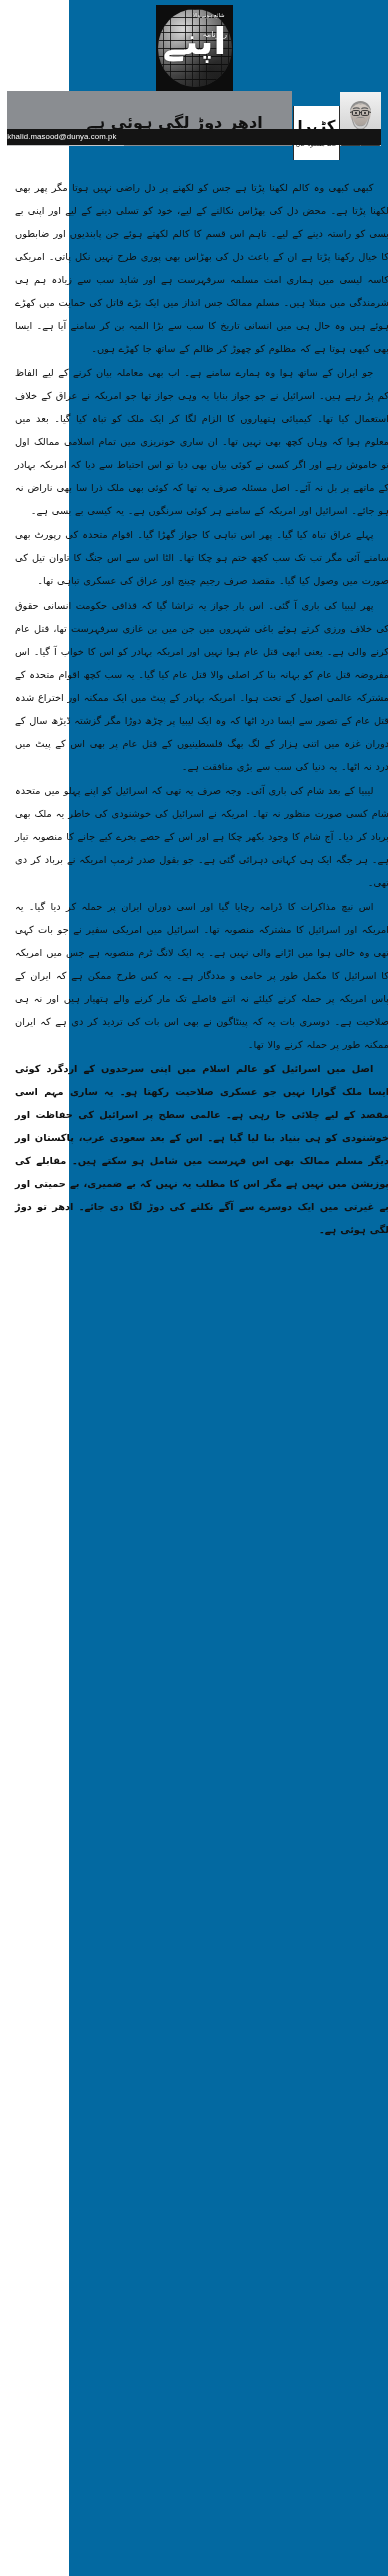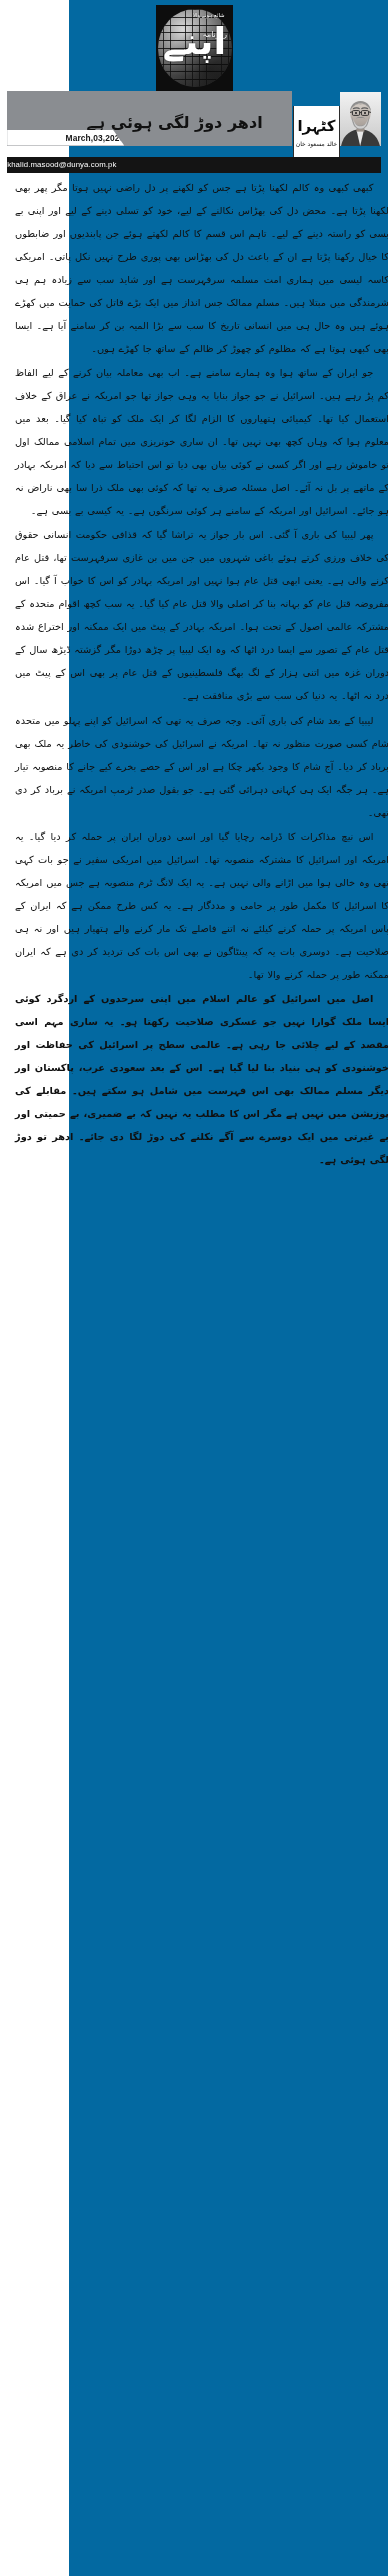--- a/index.html
+++ b/index.html
@@ -204,21 +204,21 @@
     height: 54px;
     overflow: hidden;
     background: #cfcfcf;
   }
   .portrait svg { display: block; width: 100%; height: 100%; }
 
   
   .email-bar {
     position: absolute;
     left: 7.2px;
-    top: 66px;
+    top: 38px;
     width: 374px;
     height: 15.6px;
     background: #141414;
     display: flex;
     align-items: center;
     justify-content: flex-end;
   }
   .email-text {
     color: #ffffff;
     font-family: "Liberation Sans", sans-serif;
@@ -322,20 +322,21 @@
     </div>
 
     <div class="email-bar">
       <span class="email-text">khalid.masood@dunya.com.pk</span>
     </div>
   </div>
 
   <div class="article">
     <p class="para">کبھی کبھی وہ کالم لکھنا پڑتا ہے جس کو لکھنے پر دل راضی نہیں ہوتا مگر پھر بھی لکھنا پڑتا ہے۔ محض دل کی بھڑاس نکالنے کے لیے، خود کو تسلی دینے کے لیے اور اپنی بے بسی کو راستہ دینے کے لیے۔ تاہم اس قسم کا کالم لکھتے ہوئے جن پابندیوں اور ضابطوں کا خیال رکھنا پڑتا ہے ان کے باعث دل کی بھڑاس بھی پوری طرح نہیں نکل پاتی۔ امریکی کاسہ لیسی میں ہماری امت مسلمہ سرفہرست ہے اور شاید سب سے زیادہ ہم ہی شرمندگی میں مبتلا ہیں۔ مسلم ممالک جس انداز میں ایک بڑے قاتل کی حمایت میں کھڑے ہوئے ہیں وہ حال ہی میں انسانی تاریخ کا سب سے بڑا المیہ بن کر سامنے آیا ہے۔ ایسا بھی کبھی ہوتا ہے کہ مظلوم کو چھوڑ کر ظالم کے ساتھ جا کھڑے ہوں۔</p>
     <p class="para">جو ایران کے ساتھ ہوا وہ ہمارے سامنے ہے۔ اب بھی معاملہ بیان کرنے کے لیے الفاظ کم پڑ رہے ہیں۔ اسرائیل نے جو جواز بنایا یہ وہی جواز تھا جو امریکہ نے عراق کے خلاف استعمال کیا تھا۔ کیمیائی ہتھیاروں کا الزام لگا کر ایک ملک کو تباہ کیا گیا۔ بعد میں معلوم ہوا کہ وہاں کچھ بھی نہیں تھا۔ ان ساری خونریزی میں تمام اسلامی ممالک اول تو خاموش رہے اور اگر کسی نے کوئی بیان بھی دیا تو اس احتیاط سے دیا کہ امریکہ بہادر کے ماتھے پر بل نہ آئے۔ اصل مسئلہ صرف یہ تھا کہ کوئی بھی ملک ذرا سا بھی ناراض نہ ہو جائے۔ اسرائیل اور امریکہ کے سامنے ہر کوئی سرنگوں ہے۔ یہ کیسی بے بسی ہے۔</p>
+    <p class="para">پہلے عراق تباہ کیا گیا۔ پھر اس تباہی کا جواز گھڑا گیا۔ اقوام متحدہ کی رپورٹ بھی سامنے آئی مگر تب تک سب کچھ ختم ہو چکا تھا۔ الٹا اس سے اس جنگ کا تاوان تیل کی صورت میں وصول کیا گیا۔ مقصد صرف رجیم چینج اور عراق کی عسکری تباہی تھا۔</p>
     <p class="para">پھر لیبیا کی باری آ گئی۔ اس بار جواز یہ تراشا گیا کہ قذافی حکومت انسانی حقوق کی خلاف ورزی کرتے ہوئے باغی شہروں میں جن میں بن غازی سرفہرست تھا، قتل عام کرنے والی ہے۔ یعنی ابھی قتل عام ہوا نہیں اور امریکہ بہادر کو اس کا خواب آ گیا۔ اس مفروضہ قتل عام کو بہانہ بنا کر اصلی والا قتل عام کیا گیا۔ یہ سب کچھ اقوام متحدہ کے مشترکہ عالمی اصول کے تحت ہوا۔ امریکہ بہادر کے پیٹ میں ایک ممکنہ اور اختراع شدہ قتل عام کے تصور سے ایسا درد اٹھا کہ وہ ایک لیبیا پر چڑھ دوڑا مگر گزشتہ ڈیڑھ سال کے دوران غزہ میں اتنی ہزار کے لگ بھگ فلسطینیوں کے قتل عام پر بھی اس کے پیٹ میں درد نہ اٹھا۔ یہ دنیا کی سب سے بڑی منافقت ہے۔</p>
     <p class="para">لیبیا کے بعد شام کی باری آئی۔ وجہ صرف یہ تھی کہ اسرائیل کو اپنے پہلو میں متحدہ شام کسی صورت منظور نہ تھا۔ امریکہ نے اسرائیل کی خوشنودی کی خاطر یہ ملک بھی برباد کر دیا۔ آج شام کا وجود بکھر چکا ہے اور اس کے حصے بخرے کیے جانے کا منصوبہ تیار ہے۔ ہر جگہ ایک ہی کہانی دہرائی گئی ہے۔ جو بقول صدر ٹرمپ امریکہ نے برباد کر دی تھی۔</p>
     <p class="para">اس نیچ مذاکرات کا ڈرامہ رچایا گیا اور اسی دوران ایران پر حملہ کر دیا گیا۔ یہ امریکہ اور اسرائیل کا مشترکہ منصوبہ تھا۔ اسرائیل میں امریکی سفیر نے جو بات کہی تھی وہ خالی ہوا میں اڑانے والی نہیں ہے۔ یہ ایک لانگ ٹرم منصوبہ ہے جس میں امریکہ کا اسرائیل کا مکمل طور پر حامی و مددگار ہے۔ یہ کس طرح ممکن ہے کہ ایران کے پاس امریکہ پر حملہ کرنے کیلئے نہ اتنے فاصلے تک مار کرنے والے ہتھیار ہیں اور نہ ہی صلاحیت ہے۔ دوسری بات یہ کہ پینٹاگون نے بھی اس بات کی تردید کر دی ہے کہ ایران ممکنہ طور پر حملہ کرنے والا تھا۔</p>
     <p class="para last">اصل میں اسرائیل کو عالم اسلام میں اپنی سرحدوں کے اردگرد کوئی ایسا ملک گوارا نہیں جو عسکری صلاحیت رکھتا ہو۔ یہ ساری مہم اسی مقصد کے لیے چلائی جا رہی ہے۔ عالمی سطح پر اسرائیل کی حفاظت اور خوشنودی کو ہی بنیاد بنا لیا گیا ہے۔ اس کے بعد سعودی عرب، پاکستان اور دیگر مسلم ممالک بھی اس فہرست میں شامل ہو سکتے ہیں۔ مقابلے کی پوزیشن میں نہیں ہے مگر اس کا مطلب یہ نہیں کہ بے ضمیری، بے حمیتی اور بے غیرتی میں ایک دوسرے سے آگے نکلنے کی دوڑ لگا دی جائے۔ ادھر تو دوڑ لگی ہوئی ہے۔</p>
   </div>
 
 </div>
 
 
 </body></html>

